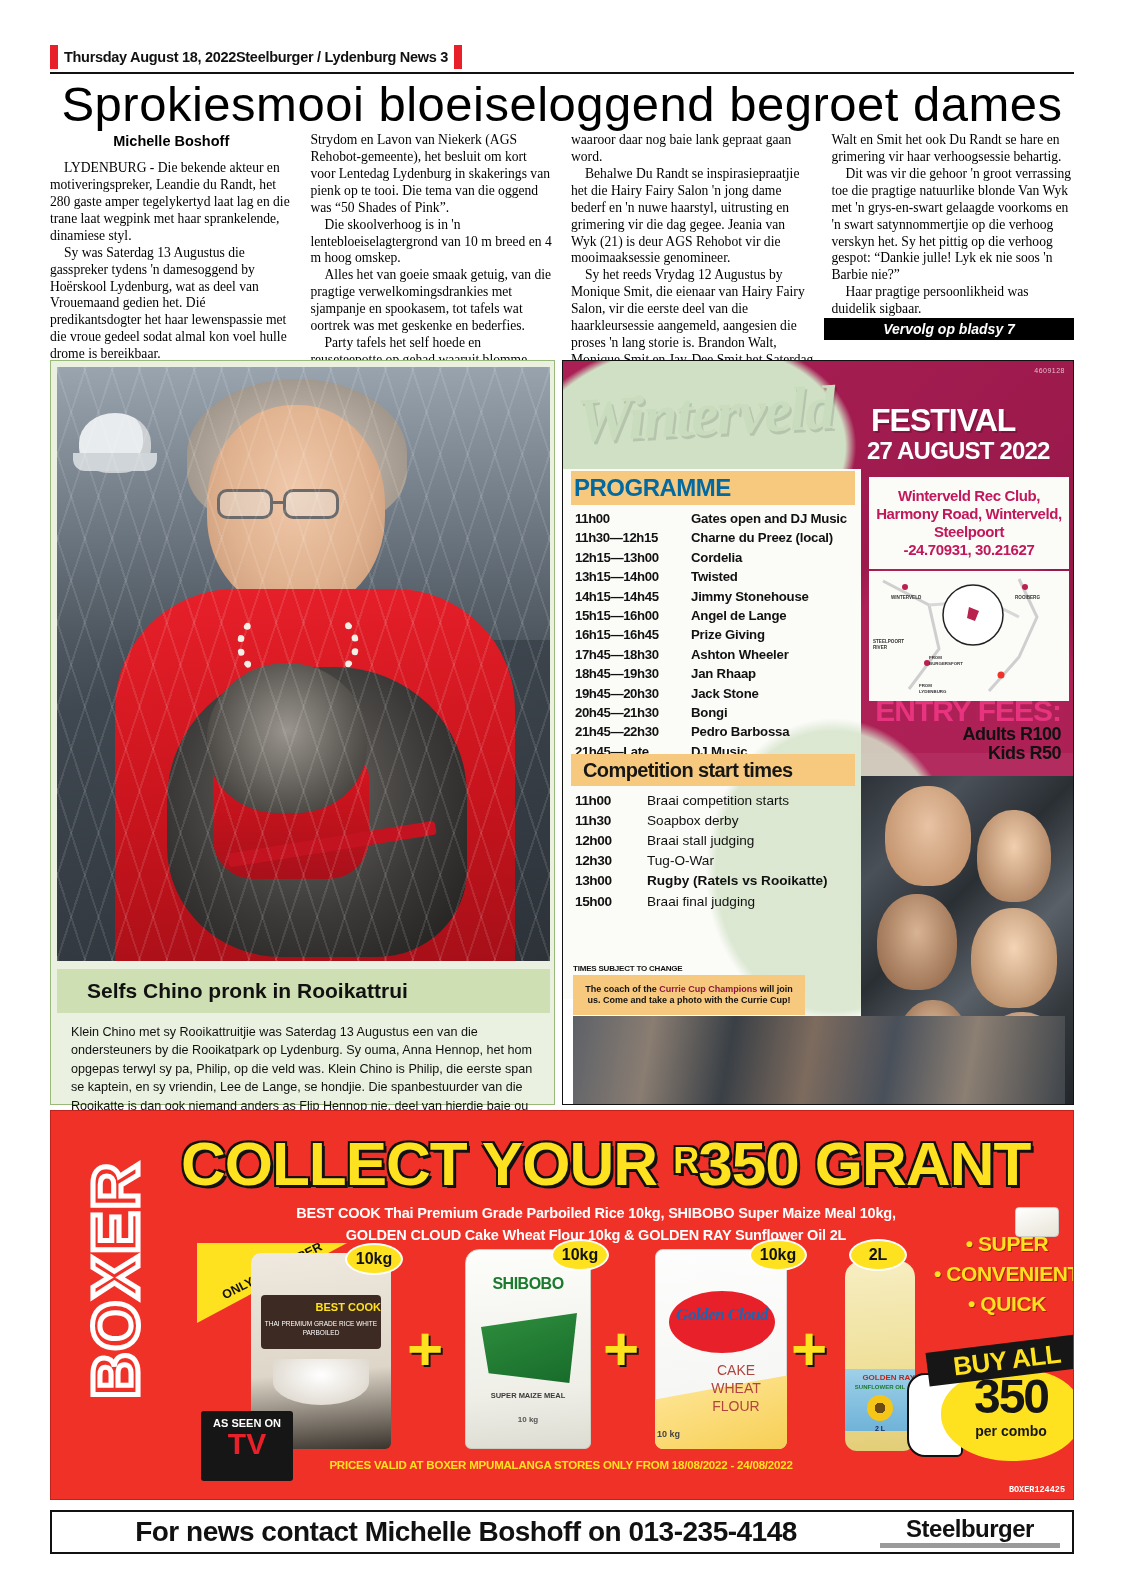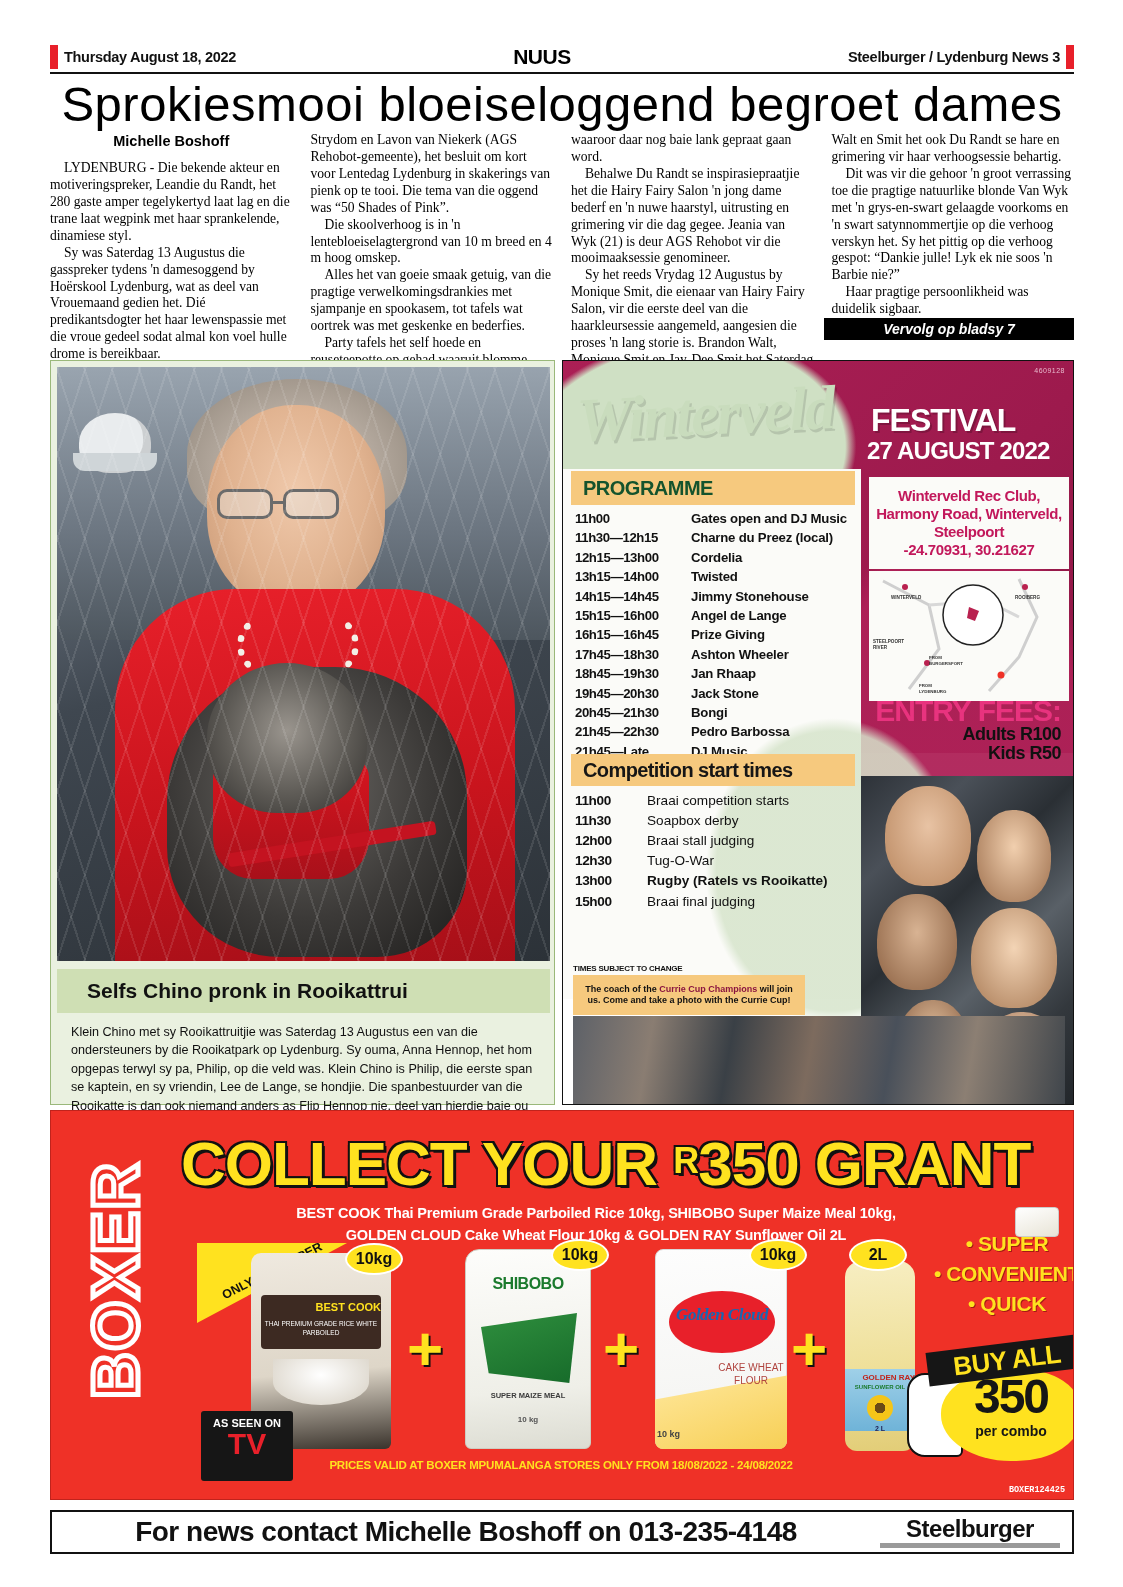--- a/index.html
+++ b/index.html
@@ -195,22 +195,22 @@
   .fest-date {
     position:absolute; left:304px; top:76px; width:206px;
     font-family:"Liberation Sans", sans-serif; font-weight:bold; font-size:24px;
     color:#fff; letter-spacing:-0.8px;
   }
   .prog-head {
     position:absolute; left:8px; top:110px; width:284px; height:34px;
     background:#f6c97e; display:flex; align-items:center;
   }
   .prog-head span {
-    font-family:"Liberation Sans", sans-serif; font-weight:bold; font-size:20px;
-    color:#14532d; margin-left:12px; letter-spacing:-0.5px;
+    font-family:"Liberation Sans", sans-serif; font-weight:bold; font-size:24px;
+    color:#0369a1; margin-left:3px; letter-spacing:-0.5px;
   }
   .prog-list {
     position:absolute; left:12px; top:148px; width:290px;
     font-family:"Liberation Sans", sans-serif; font-size:13.2px; color:#111;
   }
   .prog-row { display:flex; line-height:1.47; }
   .prog-row .t { width:116px; font-weight:bold; letter-spacing:-0.4px; flex:0 0 116px; }
   .prog-row .n { flex:1 1 auto; font-weight:bold; letter-spacing:-0.2px; }
 
   .comp-head {
@@ -396,21 +396,20 @@
   .footer .logo .ln { height:5px; background:#9a9a9a; margin-top:2px; }
 </style>
 </head>
 <body>
 
 <div class="page">
 
   <div class="masthead">
     <div class="mast-rule-l"></div>
     <div class="mast-date">Thursday August 18, 2022</div>
-    <div class="mast-center">NUUS</div>
     <div class="mast-right">Steelburger / Lydenburg News 3</div>
     <div class="mast-rule-r"></div>
   </div>
   <div class="mast-hr"></div>
 
   <div class="headline">Sprokiesmooi bloeiseloggend begroet dames</div>
 
   <div class="cols">
     <div class="col">
       <div class="byline">Michelle Boshoff</div>
@@ -641,21 +640,21 @@
       <div style="position:absolute;left:22px;top:176px;width:118px;text-align:center;font-family:'Liberation Sans',sans-serif;font-weight:bold;font-size:8px;color:#555;">10 kg</div>
       <div class="badge" style="left:104px;top:0;">10kg</div>
     </div>
     <div class="plus" style="left:552px;top:218px;">+</div>
 
     <div class="prod" style="left:588px;top:128px;width:166px;height:214px;">
       <div style="position:absolute;left:16px;top:10px;width:132px;height:200px;background:linear-gradient(175deg,#fdfdfd,#f6f6f4 70%,#ececea 100%);border-radius:8px;border:1px solid #d9d9d9;"></div>
       <div style="position:absolute;left:16px;top:130px;width:132px;height:80px;background:linear-gradient(160deg,#ffe9a0,#f7cf55);border-radius:0 0 8px 8px;clip-path:polygon(0 38%,100% 8%,100% 100%,0 100%);"></div>
       <div style="position:absolute;left:30px;top:52px;width:106px;height:62px;background:#e8202a;border-radius:50%;"></div>
       <div style="position:absolute;left:30px;top:66px;width:106px;text-align:center;font-family:'Liberation Serif',serif;font-style:italic;font-weight:bold;font-size:17px;color:#1767b3;letter-spacing:-0.5px;">Golden Cloud</div>
-      <div style="position:absolute;left:69px;top:122px;width:86px;text-align:center;font-family:'Liberation Sans',sans-serif;font-size:10px;color:#b0443f;line-height:1.3;">CAKE WHEAT FLOUR</div>
+      <div style="position:absolute;left:54px;top:122px;width:86px;text-align:center;font-family:'Liberation Sans',sans-serif;font-size:14px;color:#b0443f;line-height:1.3;">CAKE WHEAT FLOUR</div>
       <div style="position:absolute;left:18px;top:190px;font-family:'Liberation Sans',sans-serif;font-weight:bold;font-size:9px;color:#444;">10 kg</div>
       <div class="badge" style="left:110px;top:0;">10kg</div>
     </div>
     <div class="plus" style="left:740px;top:218px;">+</div>
 
     <div class="prod" style="left:768px;top:132px;width:120px;height:212px;">
       <div style="position:absolute;left:26px;top:18px;width:70px;height:190px;background:linear-gradient(175deg,#f7eec2,#efe09a 55%,#e2cd77 100%);border-radius:16px 16px 12px 12px;"></div>
       <div style="position:absolute;left:46px;top:6px;width:30px;height:16px;background:#e9e1b4;border-radius:4px;"></div>
       <div style="position:absolute;left:26px;top:126px;width:70px;height:62px;background:linear-gradient(180deg,#9fd0e8,#6fb3d8);"></div>
       <div style="position:absolute;left:26px;top:130px;width:70px;text-align:right;font-family:'Liberation Sans',sans-serif;font-weight:bold;font-size:8px;color:#c0261e;">GOLDEN RAY</div>

